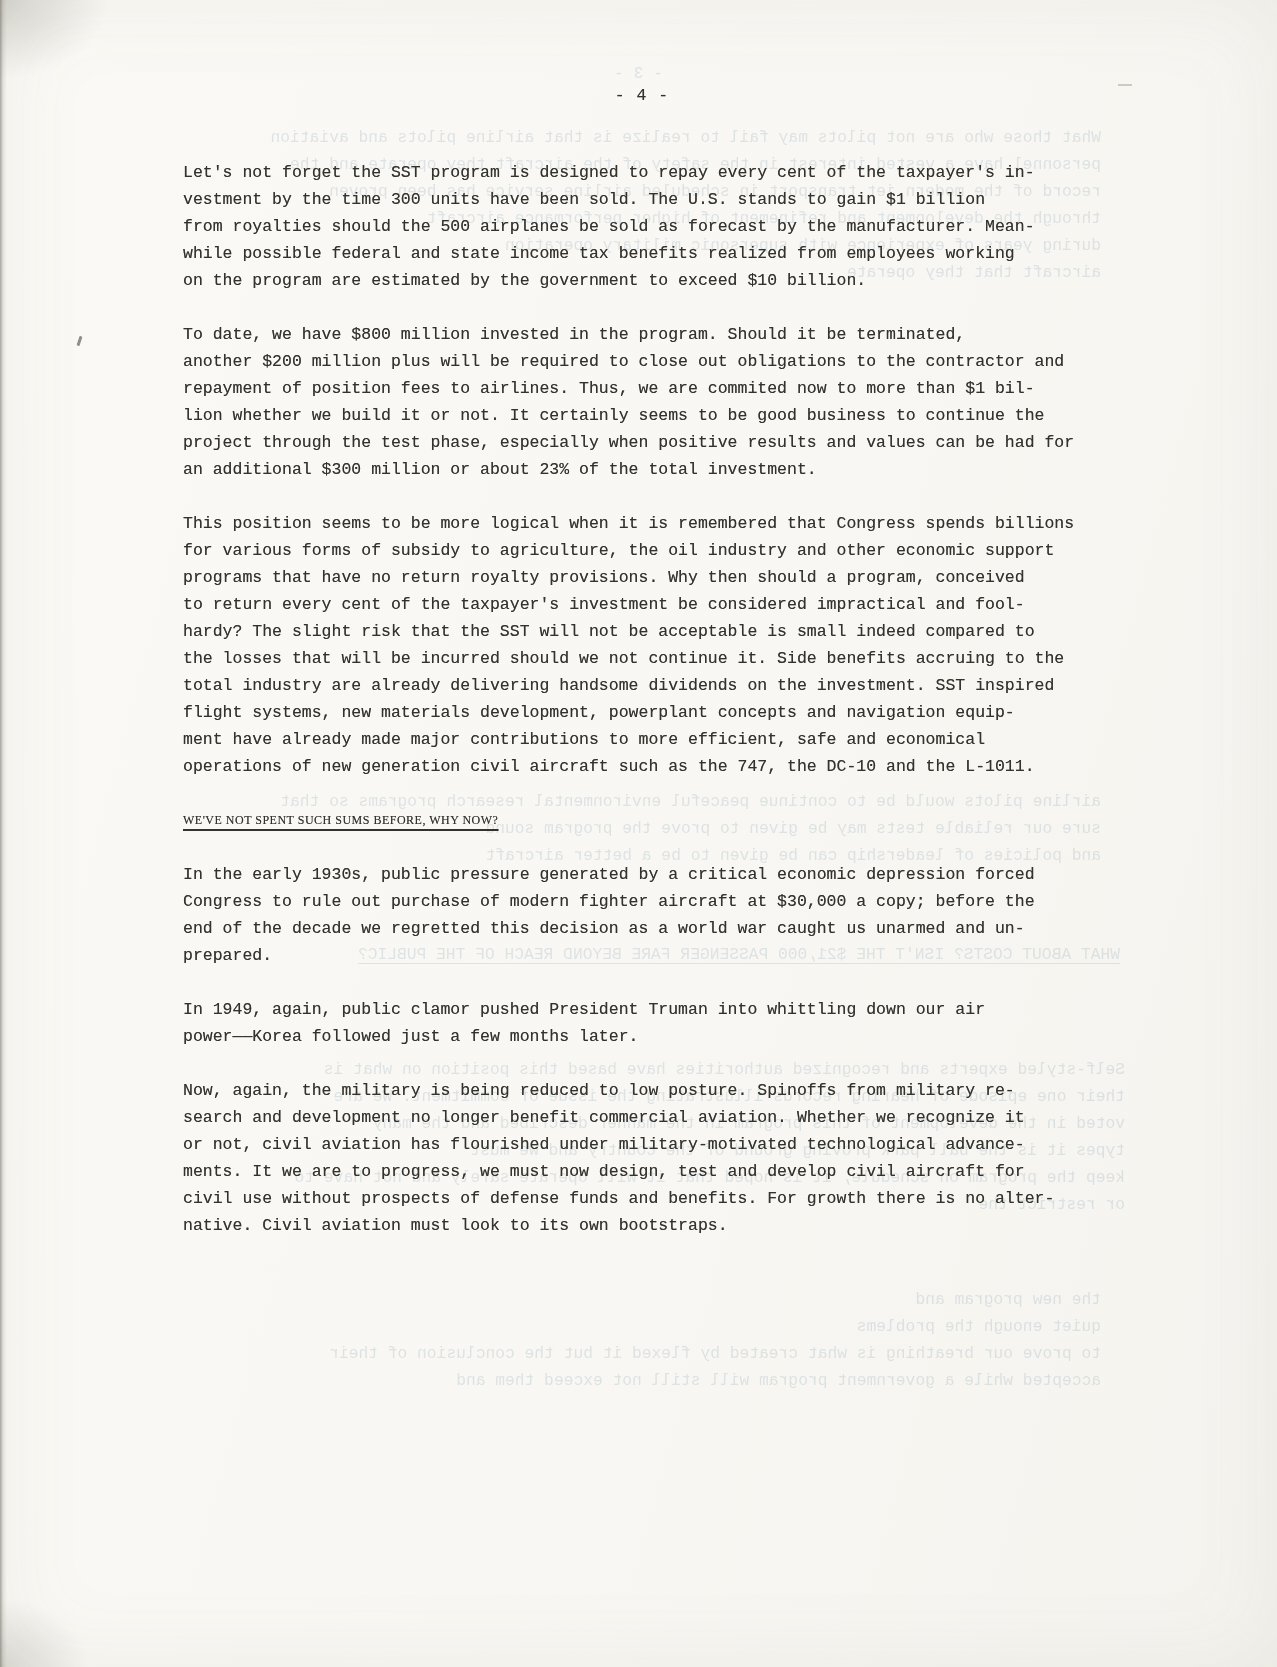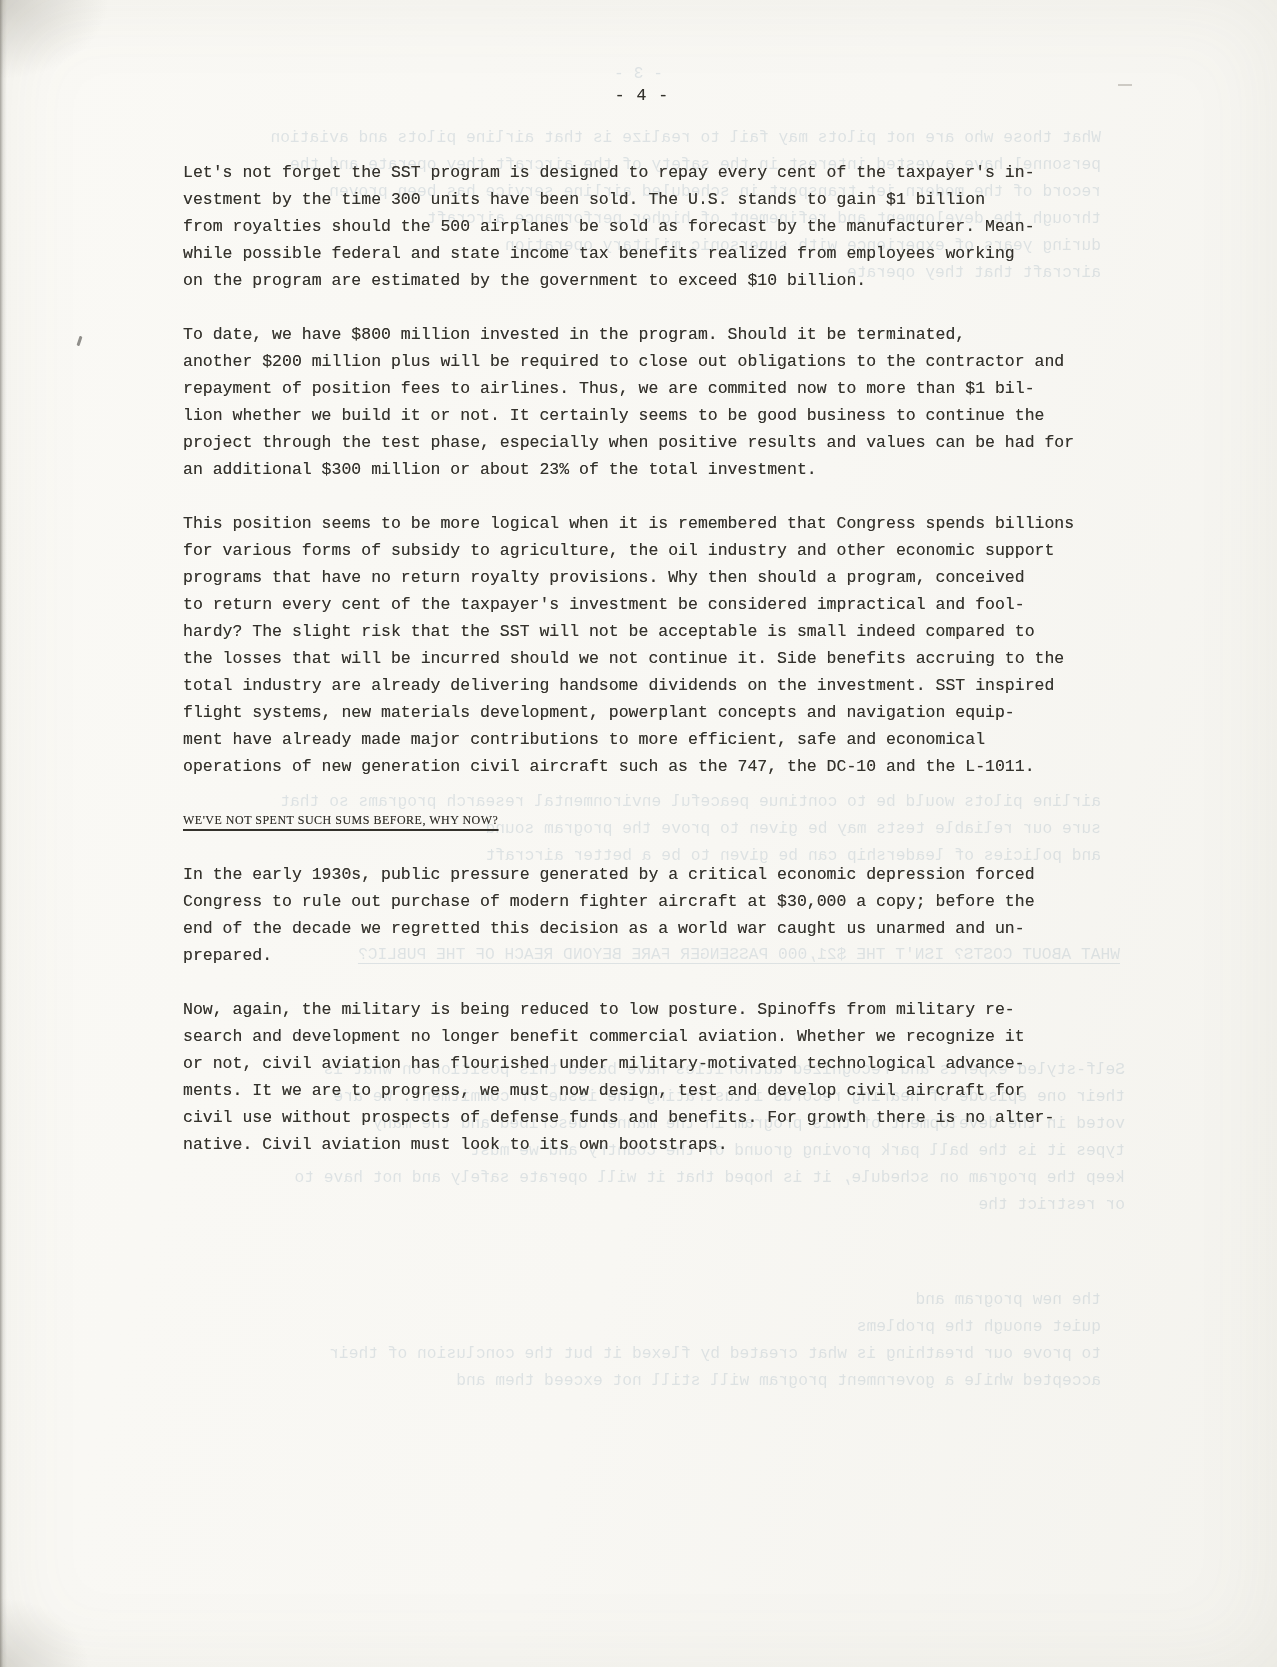--- a/index.html
+++ b/index.html
@@ -152,20 +152,22 @@
 flight systems, new materials development, powerplant concepts and navigation equip-
 ment have already made major contributions to more efficient, safe and economical
 operations of new generation civil aircraft such as the 747, the DC-10 and the L-1011.</p>
 
     <h2 class="heading">WE'VE NOT SPENT SUCH SUMS BEFORE, WHY NOW?</h2>
 
     <p>In the early 1930s, public pressure generated by a critical economic depression forced
 Congress to rule out purchase of modern fighter aircraft at $30,000 a copy; before the
 end of the decade we regretted this decision as a world war caught us unarmed and un-
 prepared.</p>
+    <p>In 1949, again, public clamor pushed President Truman into whittling down our air
+power——Korea followed just a few months later.</p>
     <p>Now, again, the military is being reduced to low posture. Spinoffs from military re-
 search and development no longer benefit commercial aviation. Whether we recognize it
 or not, civil aviation has flourished under military-motivated technological advance-
 ments. It we are to progress, we must now design, test and develop civil aircraft for
 civil use without prospects of defense funds and benefits. For growth there is no alter-
 native. Civil aviation must look to its own bootstraps.</p>
   </div>
 
 </div>
 

